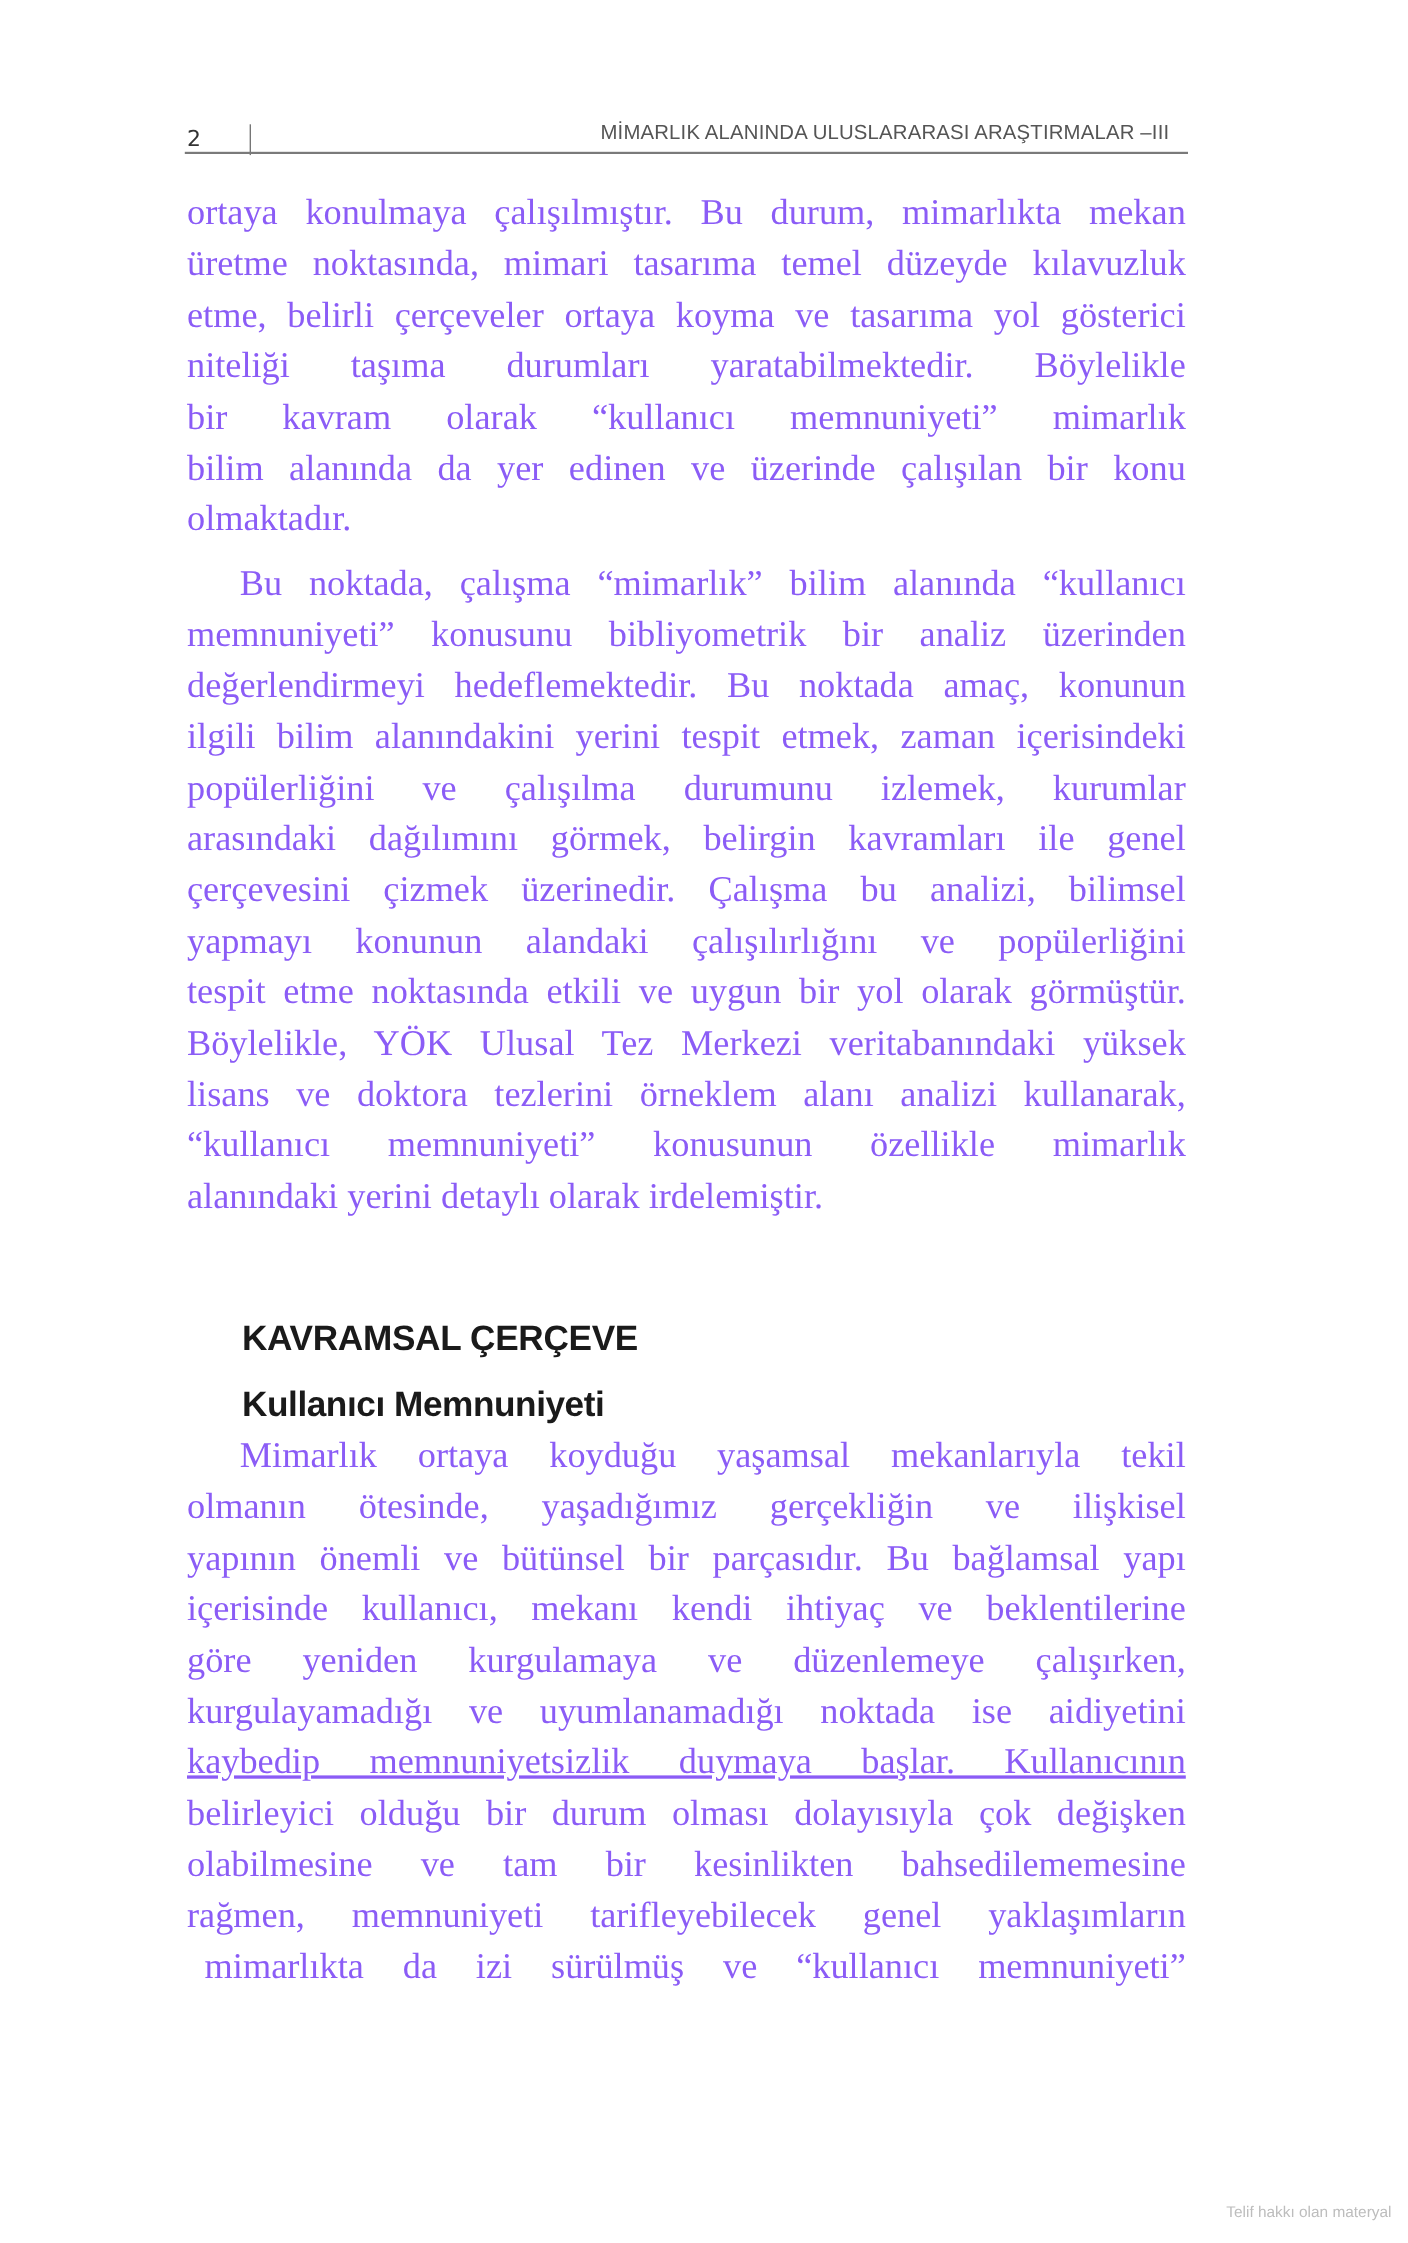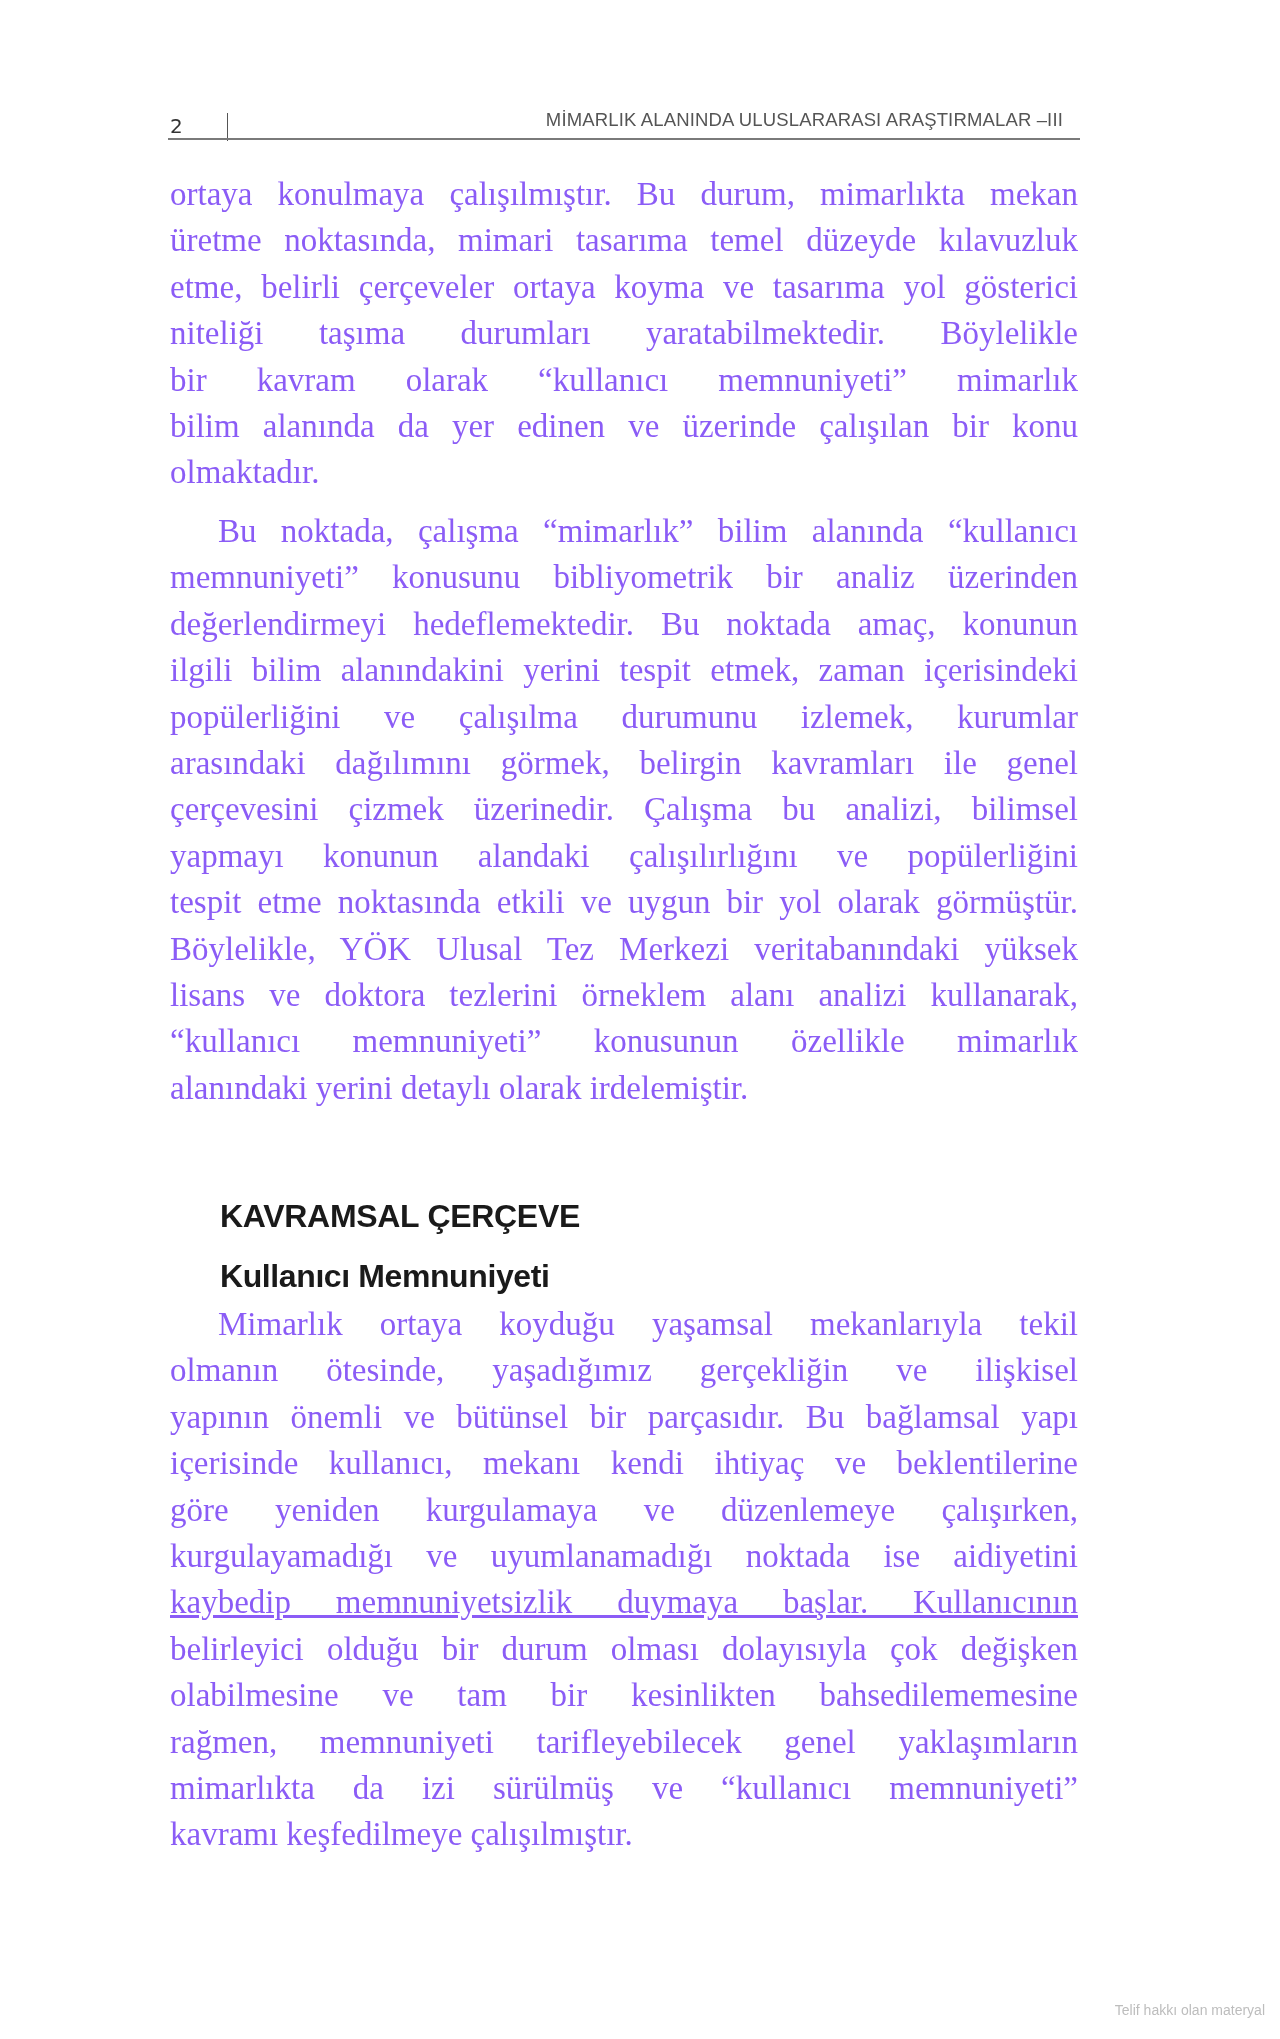--- a/index.html
+++ b/index.html
@@ -68,18 +68,17 @@
     <span class="line indent" style="white-space: normal;">Mimarlık ortaya koyduğu yaşamsal mekanlarıyla tekil</span>
     <span class="line" style="white-space: normal;">olmanın ötesinde, yaşadığımız gerçekliğin ve ilişkisel</span>
     <span class="line" style="white-space: normal;">yapının önemli ve bütünsel bir parçasıdır. Bu bağlamsal yapı</span>
     <span class="line" style="white-space: normal;">içerisinde kullanıcı, mekanı kendi ihtiyaç ve beklentilerine</span>
     <span class="line" style="white-space: normal;">göre yeniden kurgulamaya ve düzenlemeye çalışırken,</span>
     <span class="line" style="white-space: normal;">kurgulayamadığı ve uyumlanamadığı noktada ise aidiyetini</span>
     <span class="line" style="white-space: normal; text-decoration: underline;">kaybedip memnuniyetsizlik duymaya başlar. Kullanıcının</span>
     <span class="line" style="white-space: normal;">belirleyici olduğu bir durum olması dolayısıyla çok değişken</span>
     <span class="line" style="white-space: normal;">olabilmesine ve tam bir kesinlikten bahsedilememesine</span>
     <span class="line" style="white-space: normal;">rağmen, memnuniyeti tarifleyebilecek genel yaklaşımların</span>
-    <span class="line" style="white-space: normal;">mimarlıkta da izi sürülmüş ve “kullanıcı memnuniyeti”</span>
-    <span class="line last" style="white-space: normal;">kavramı keşfedilmeye çalışılmıştır.</span>
+    <span class="line" style="white-space: normal; margin-left: 16px;">mimarlıkta da izi sürülmüş ve “kullanıcı memnuniyeti”</span>
   </div>
 
   <div class="watermark">Telif hakkı olan materyal</div>
 </div>
 
 </body></html>

